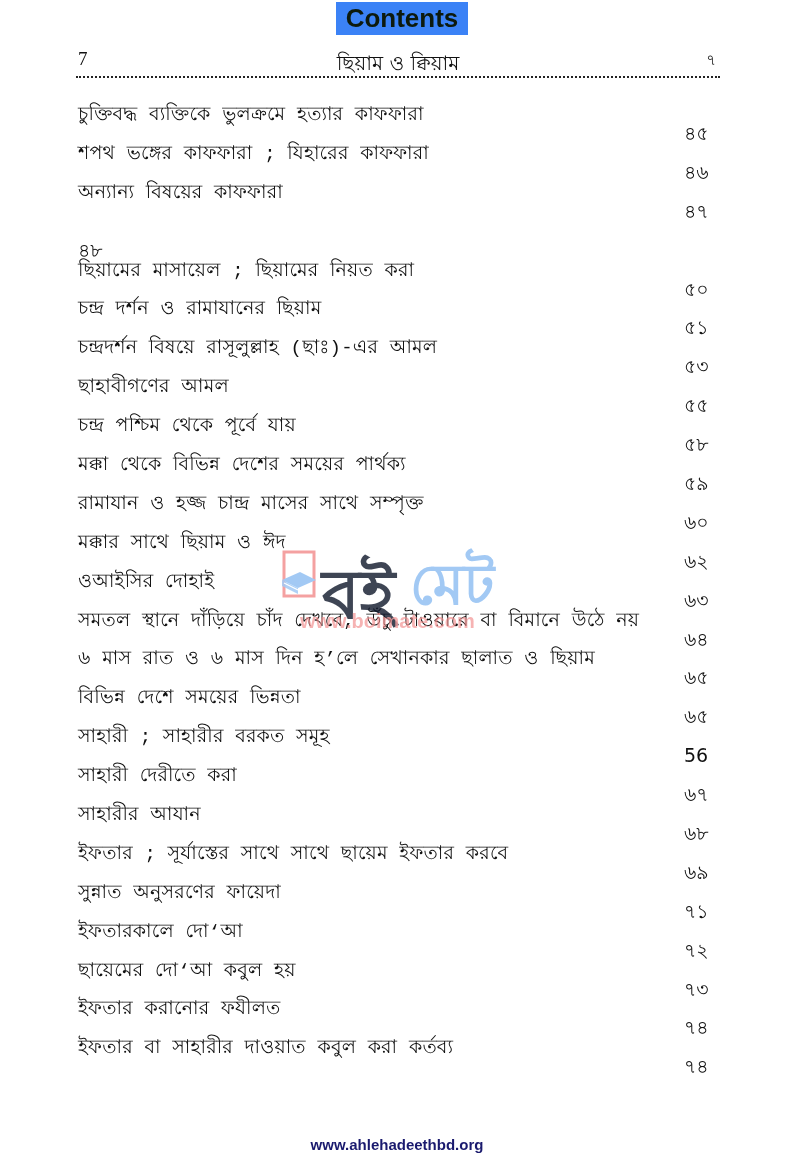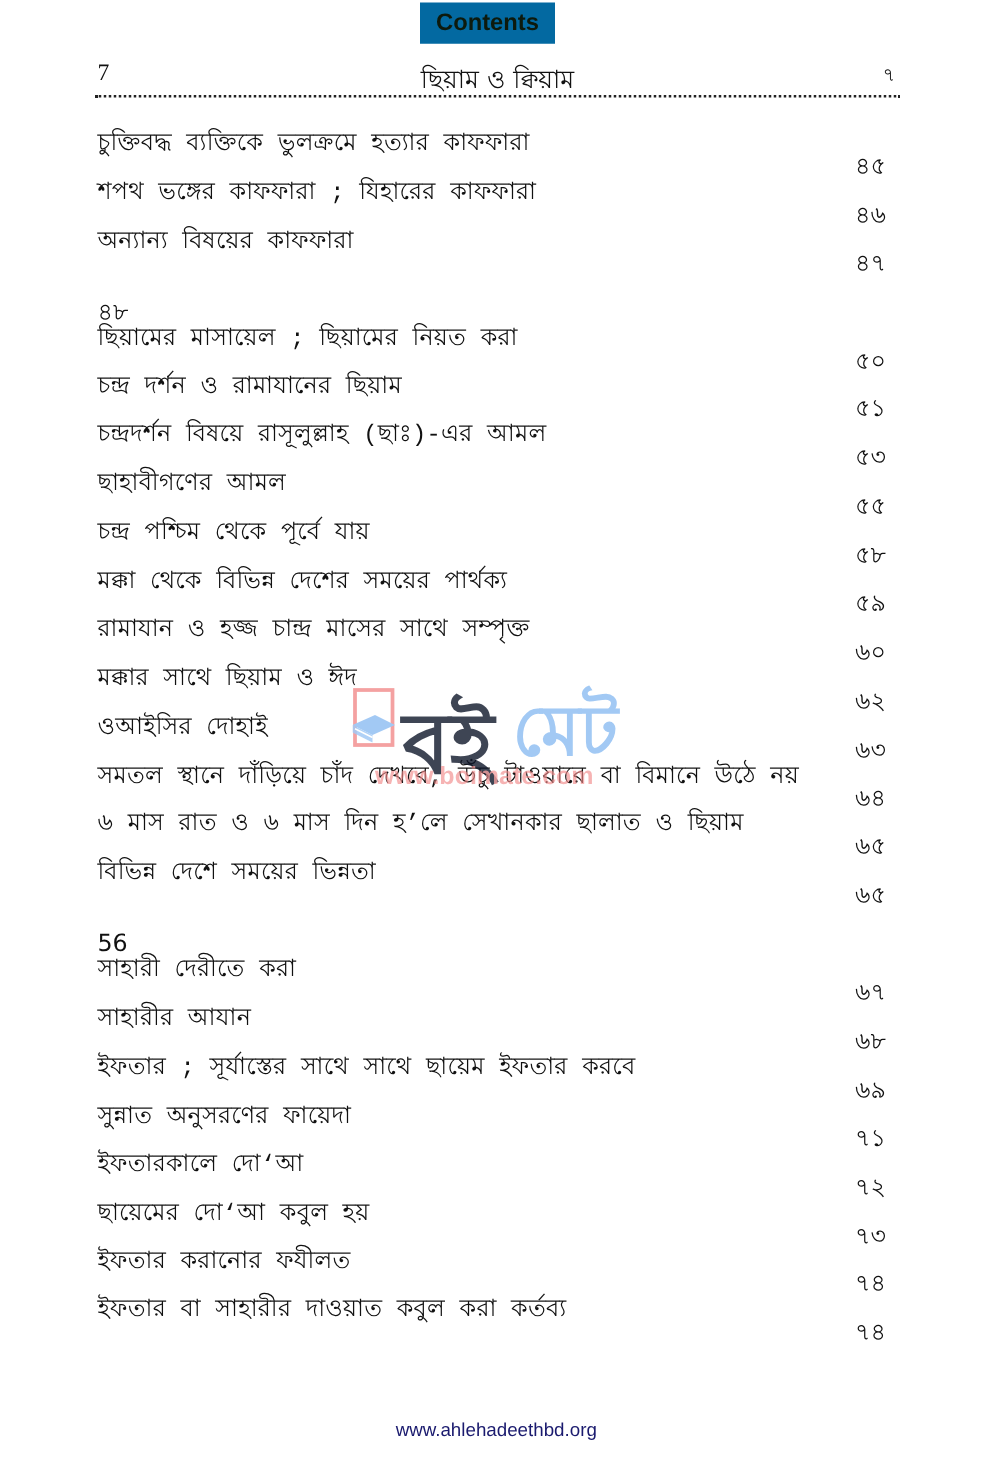--- a/index.html
+++ b/index.html
@@ -12,29 +12,29 @@
       height: 1174px;
       position: relative;
       overflow: hidden;
       font-family: "DejaVu Sans", sans-serif;
       color: #111111;
     }
     .contents-badge {
       position: absolute;
       left: 336px;
       top: 2px;
-      width: 108px;
+      width: 132px;
       height: 33px;
-      background: #0369a1;
+      background: #3b82f6;
       display: flex;
       align-items: center;
       justify-content: center;
       font-family: "Liberation Sans", sans-serif;
       font-weight: bold;
-      font-size: 19px;
+      font-size: 26px;
       color: #0d1a0d;
     }
     .running-header {
       position: absolute;
       left: 76px;
       top: 46px;
       width: 644px;
       height: 30px;
     }
     .rh-left {
@@ -140,21 +140,21 @@
       opacity: 0.8;
       font-family: "Liberation Sans", sans-serif;
     }
     .footer-url {
       position: absolute;
       left: 0;
       right: 0;
       top: 1136px;
       text-align: center;
       font-family: "Liberation Sans", sans-serif;
-      font-weight: normal;
+      font-weight: bold;
       font-size: 15px;
       color: #1a1a6e;
     }
   </style>
 </head>
 <body>
 
 <div class="contents-badge">
   <span>Contents</span>
 </div>
@@ -224,20 +224,21 @@
     </li>
   <li class="toc-row">
       <span class="toc-title">৬ মাস রাত ও ৬ মাস দিন হ’লে সেখানকার ছালাত ও ছিয়াম</span>
       <span class="toc-page">৬৫</span>
     </li>
   <li class="toc-row">
       <span class="toc-title">বিভিন্ন দেশে সময়ের ভিন্নতা</span>
       <span class="toc-page">৬৫</span>
     </li>
   <li class="toc-row">
+      <span class="toc-title">সাহারী ; সাহারীর বরকত সমূহ</span>
       <span class="toc-page">56</span>
     </li>
   <li class="toc-row">
       <span class="toc-title">সাহারী দেরীতে করা</span>
       <span class="toc-page">৬৭</span>
     </li>
   <li class="toc-row">
       <span class="toc-title">সাহারীর আযান</span>
       <span class="toc-page">৬৮</span>
     </li>

